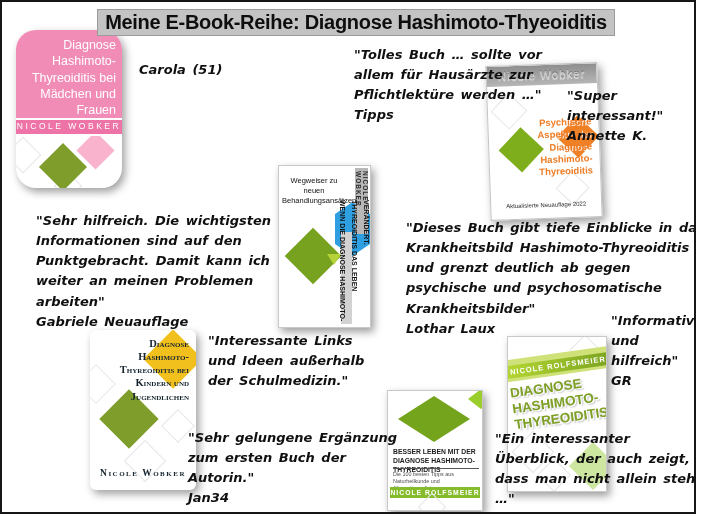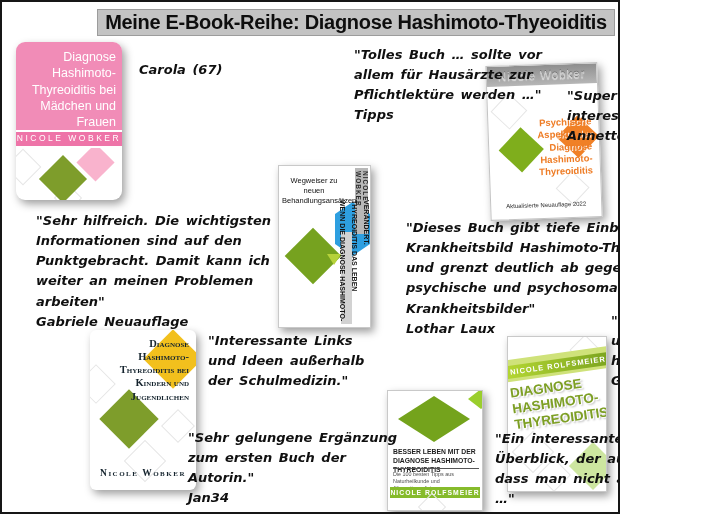--- a/index.html
+++ b/index.html
@@ -1,18 +1,18 @@
 <!DOCTYPE html>
 <html><head>
 <meta charset="utf-8">
 <style>
   * { margin:0; padding:0; box-sizing:border-box; }
   html,body { width:708px; height:514px; }
   body { font-family:"Liberation Sans",sans-serif; background:#fff; }
-  .page { position:relative; width:620px; height:514px; background:#fff;
+  .page { position:relative; width:696px; height:514px; background:#fff;
           border:2px solid #161616; overflow:hidden; }
 
   
   .titlebar { position:absolute; left:95px; top:7px; width:518px; height:27px;
     background:#c3c3c3; border:1px solid #9c9c9c; display:flex; align-items:center;
     justify-content:center; font-size:20px; font-weight:bold; color:#0e0e0e;
     letter-spacing:-0.3px; z-index:3; }
 
   
   .quote { position:absolute; z-index:6; font-family:"DejaVu Sans",sans-serif;
@@ -21,21 +21,21 @@
   .quote .qa { display:block; }
 
   
   .book { position:absolute; background:#fff; z-index:1;
           box-shadow:3px 4px 8px rgba(0,0,0,0.38); }
   .dia { position:absolute; transform:rotate(45deg); }
   .dia.outline { border:1px solid #e6e6e6; background:transparent; }
   .rhomb { position:absolute; clip-path:polygon(50% 0,100% 50%,50% 100%,0 50%); }
 
   
-  .book-a { left:14px; top:40px; width:106px; height:158px; border-radius:9px; overflow:hidden; }
+  .book-a { left:14px; top:28px; width:106px; height:158px; border-radius:20px; overflow:hidden; }
   .book-a .top { position:absolute; inset:0 0 auto 0; height:88px; background:#f18cb7; }
   .book-a .title { position:absolute; top:7px; right:6px; width:93px; text-align:right;
     color:#fff; font-size:12.5px; line-height:1.3; z-index:2; }
   .book-a .band { position:absolute; top:88px; left:0; right:0; height:18px; background:#ee74a8;
     border-top:2px solid #fff; border-bottom:2px solid #fff; color:#fff; font-size:8.5px;
     letter-spacing:2.5px; text-align:center; line-height:13px; z-index:2; }
   .book-a .d-pink { left:66px; top:107px; width:27px; height:27px; background:#f9b3cd; }
   .book-a .d-green { left:30px; top:120px; width:34px; height:34px; background:#7e9d2b; z-index:2; }
   .book-a .o1 { left:-6px; top:112px; width:26px; height:26px; }
   .book-a .o2 { left:42px; top:146px; width:20px; height:20px; }
@@ -194,21 +194,21 @@
     <div class="dia outline o2"></div>
     <div class="bandbg"></div>
     <div class="band">NICOLE ROLFSMEIER</div>
     <div class="title">DIAGNOSE HASHIMOTO- THYREOIDITIS</div>
     <div class="dia d-pale"></div>
     <div class="dia outline o1"></div>
     <div class="dia outline o3"></div>
   </div>
 
   <div class="quote q1">
-    <span class="qa">Carola (67)</span>
+    <span class="qa">Carola (51)</span>
   </div>
   <div class="quote q2">
     <span>"Tolles Buch … sollte vor allem für Hausärzte zur Pflichtlektüre werden …"</span>
     <span class="qa">Tipps</span>
   </div>
   <div class="quote q3">
     <span>"Super interessant!"</span>
     <span class="qa">Annette K.</span>
   </div>
   <div class="quote q4">

